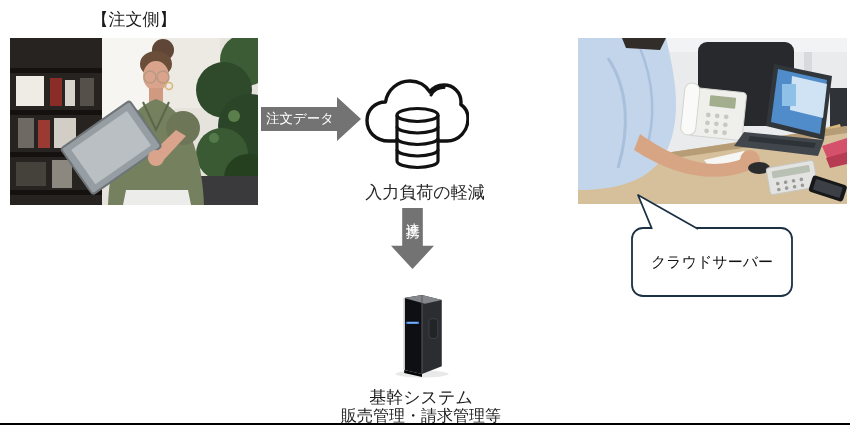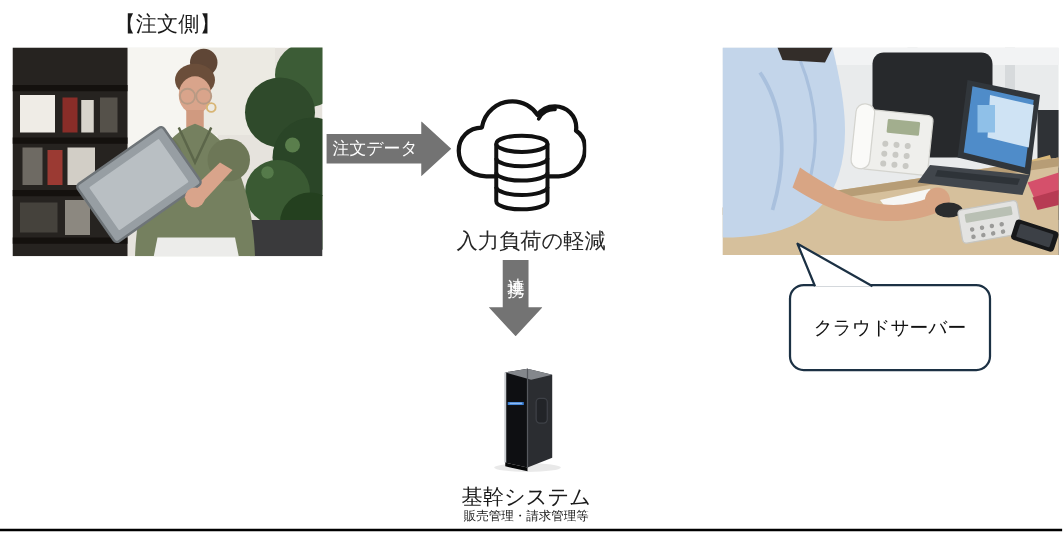--- a/index.html
+++ b/index.html
@@ -25,21 +25,21 @@
     clip-path:polygon(26% 0,74% 0,74% 62%,100% 62%,50% 100%,0 62%,26% 62%);}
   .arrow-down span{position:absolute;left:50%;top:3px;transform:translateX(-50%);
     writing-mode:vertical-rl;text-orientation:upright;line-height:1.4;
     font-size:14px;letter-spacing:2px;color:#fff;}
   .cloud-icon{left:362px;top:71px;width:107px;height:100px;}
   .cloud-label{left:340px;top:181px;width:170px;text-align:center;font-size:17px;
     color:#262626;white-space:nowrap;}
   .server-icon{left:392px;top:291px;width:60px;height:87px;}
   .core-title{left:346px;top:386px;width:150px;text-align:center;font-size:17px;
     color:#1a1a1a;white-space:nowrap;}
-  .core-sub{left:336px;top:406px;width:170px;text-align:center;font-size:10px;
+  .core-sub{left:336px;top:406px;width:170px;text-align:center;font-size:16px;
     color:#1a1a1a;white-space:nowrap;}
   .callout-svg{left:618px;top:188px;width:186px;height:114px;}
   .callout-text{left:634px;top:229px;width:156px;height:66px;display:flex;
     align-items:center;justify-content:center;font-size:15px;color:#111;
     white-space:nowrap;}
   .divider{left:0;top:423px;width:850px;height:2px;background:#000;}
 </style>
 </head>
 <body>
 

